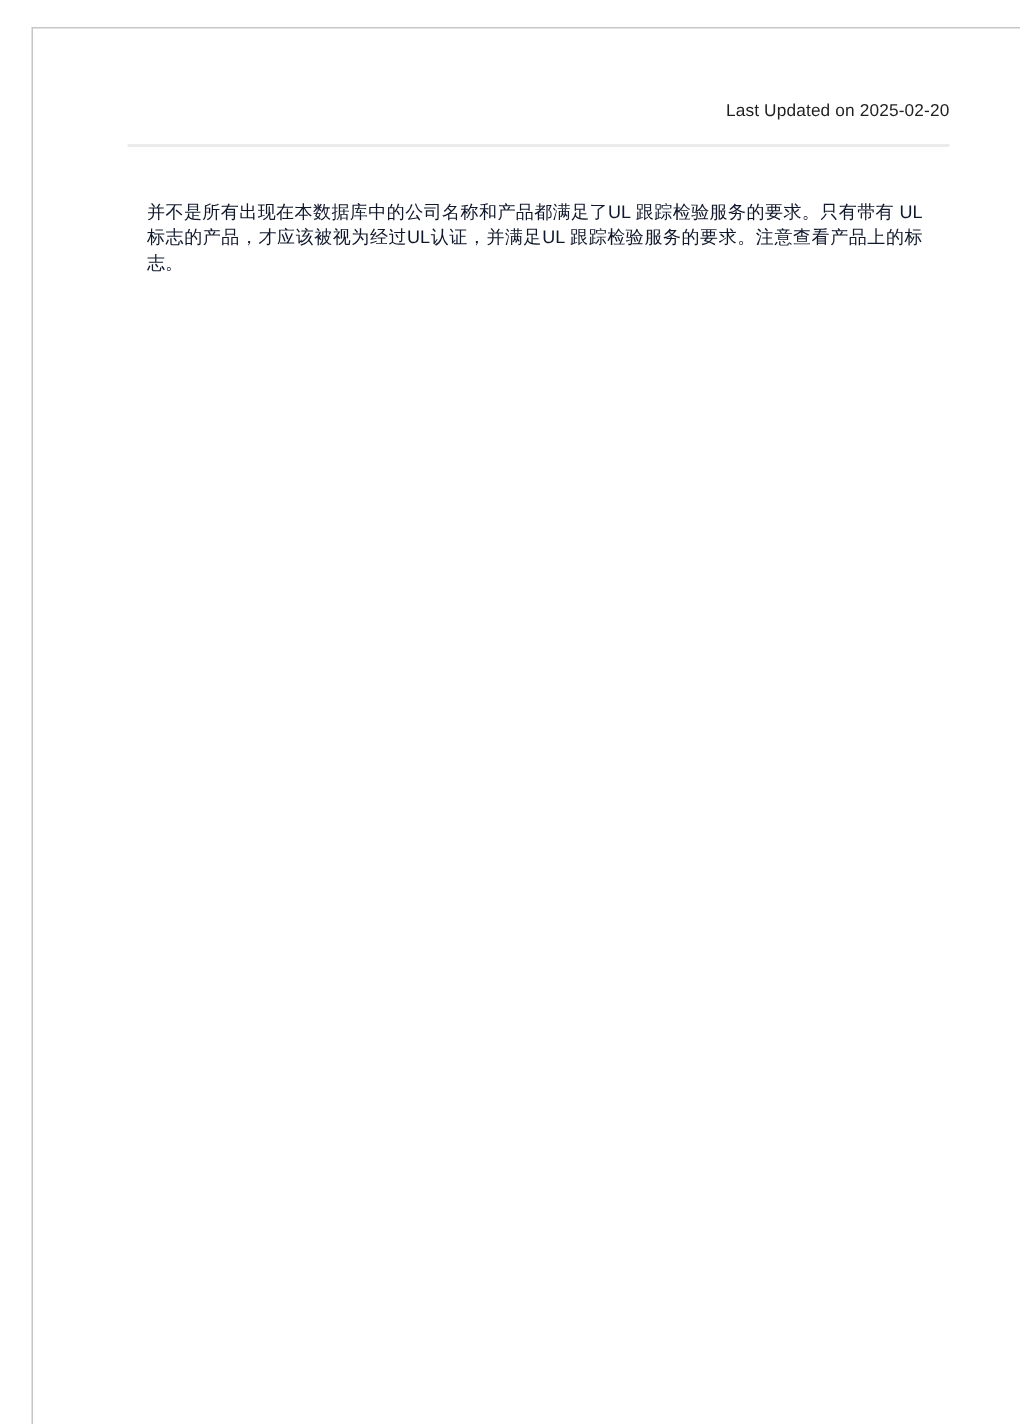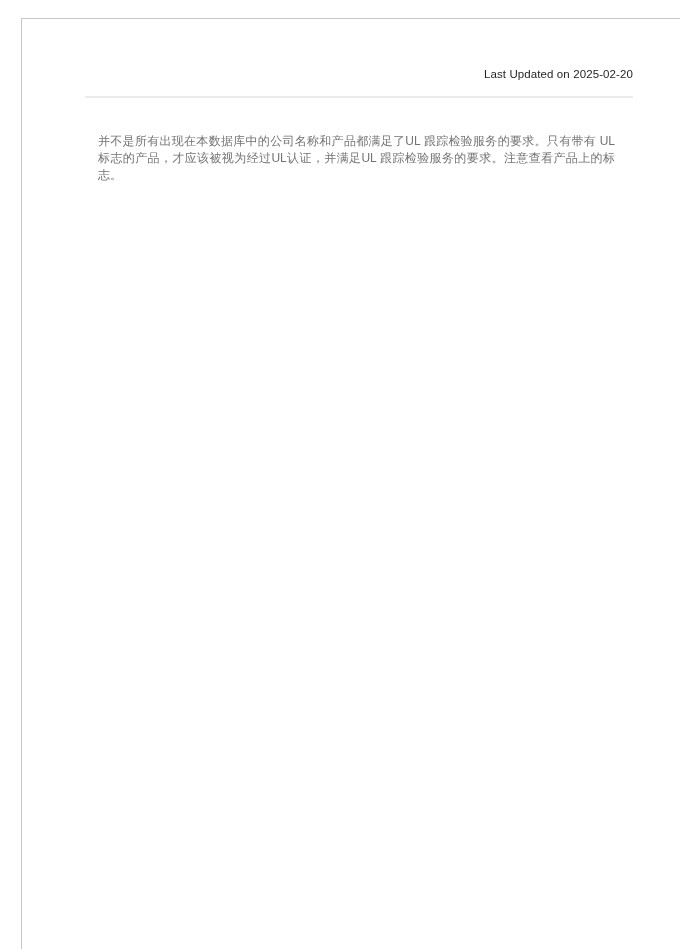--- a/index.html
+++ b/index.html
@@ -34,21 +34,21 @@
       left: 45px;
       right: 44px;
       height: 2px;
       background: #ebebeb;
     }
     .content {
       position: absolute;
       top: 78px;
       left: 40px;
       right: 44px;
-      color: #737373;
+      color: #0f172a;
       font-size: 12px;
       line-height: 17px;
       text-align: justify;
     }
     .content p + p {
       margin-top: 7px;
     }
   </style>
 </head>
 <body>

